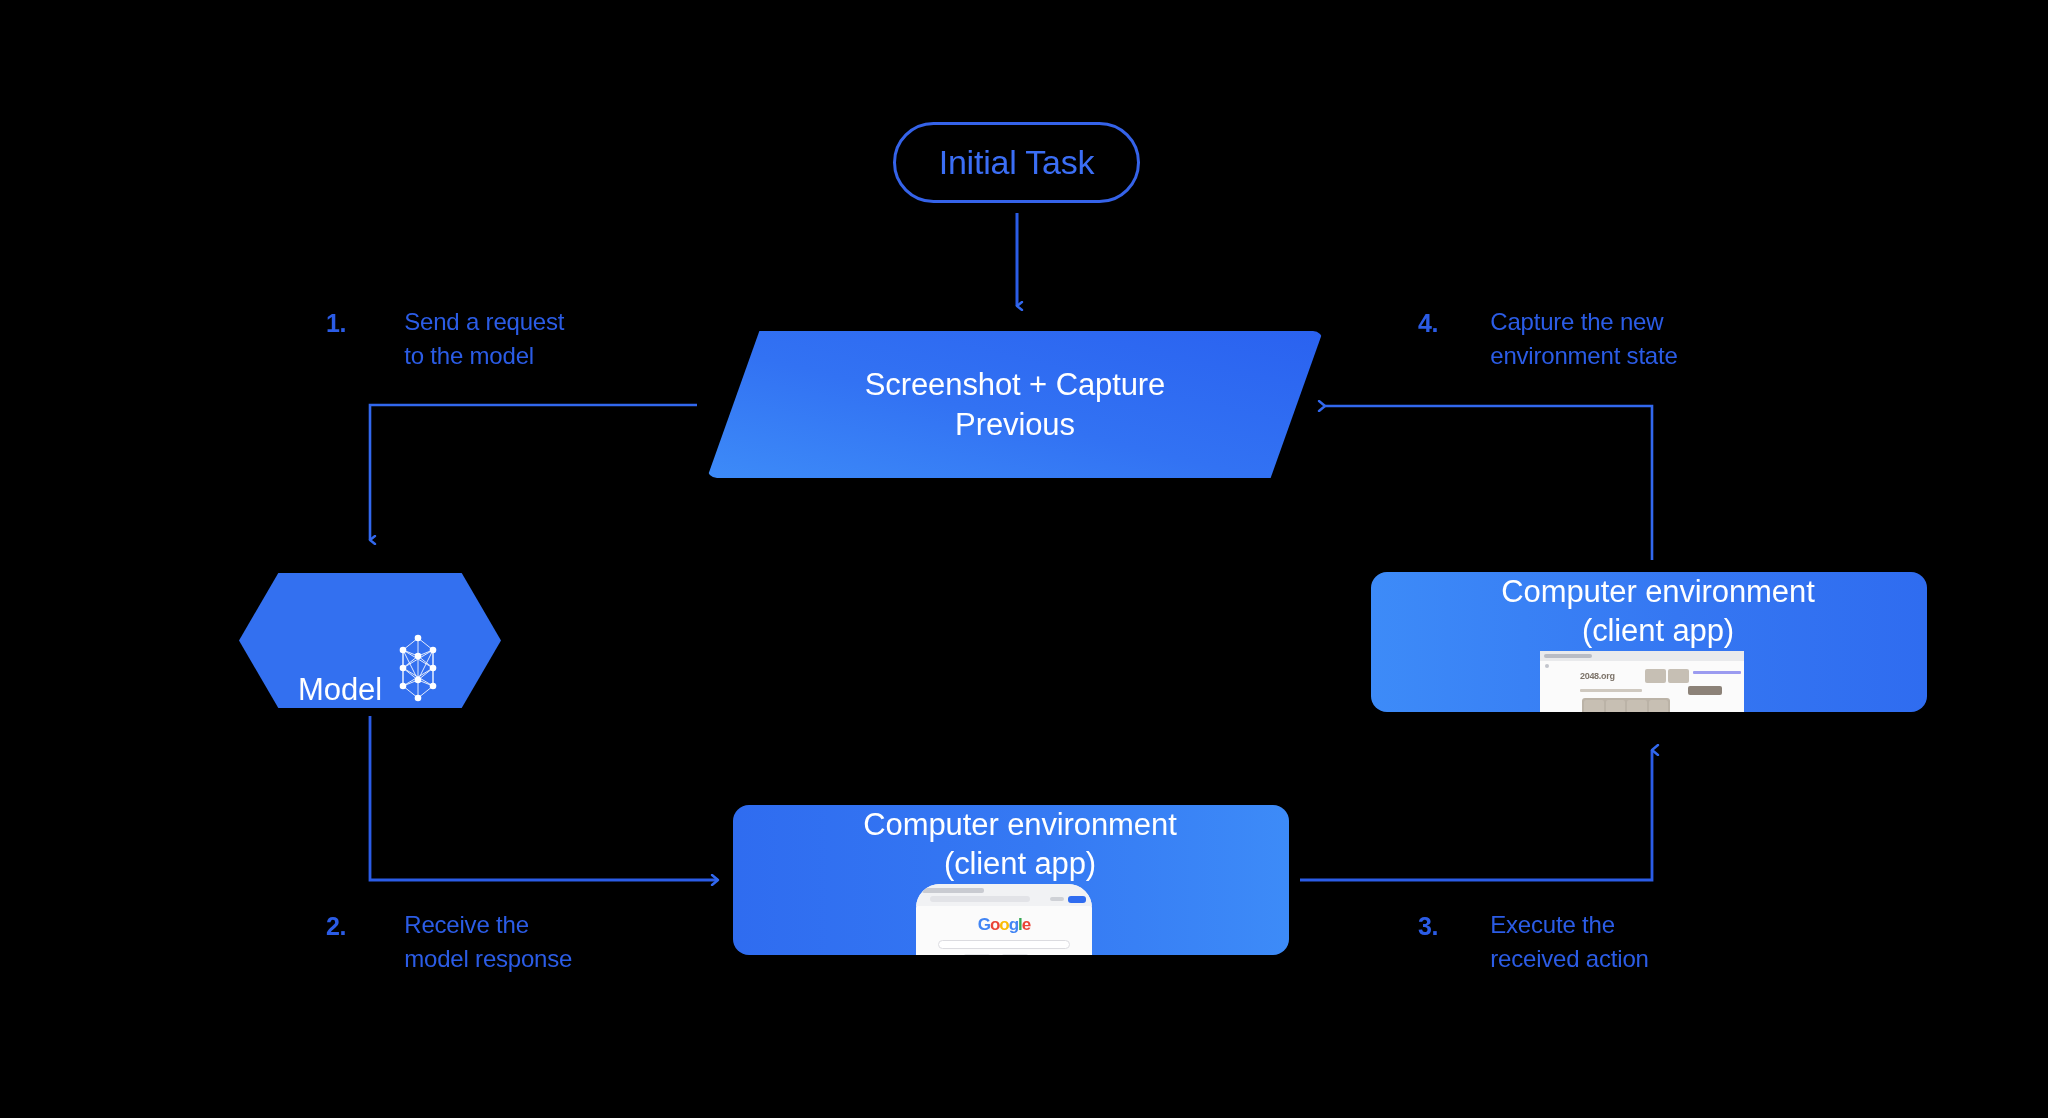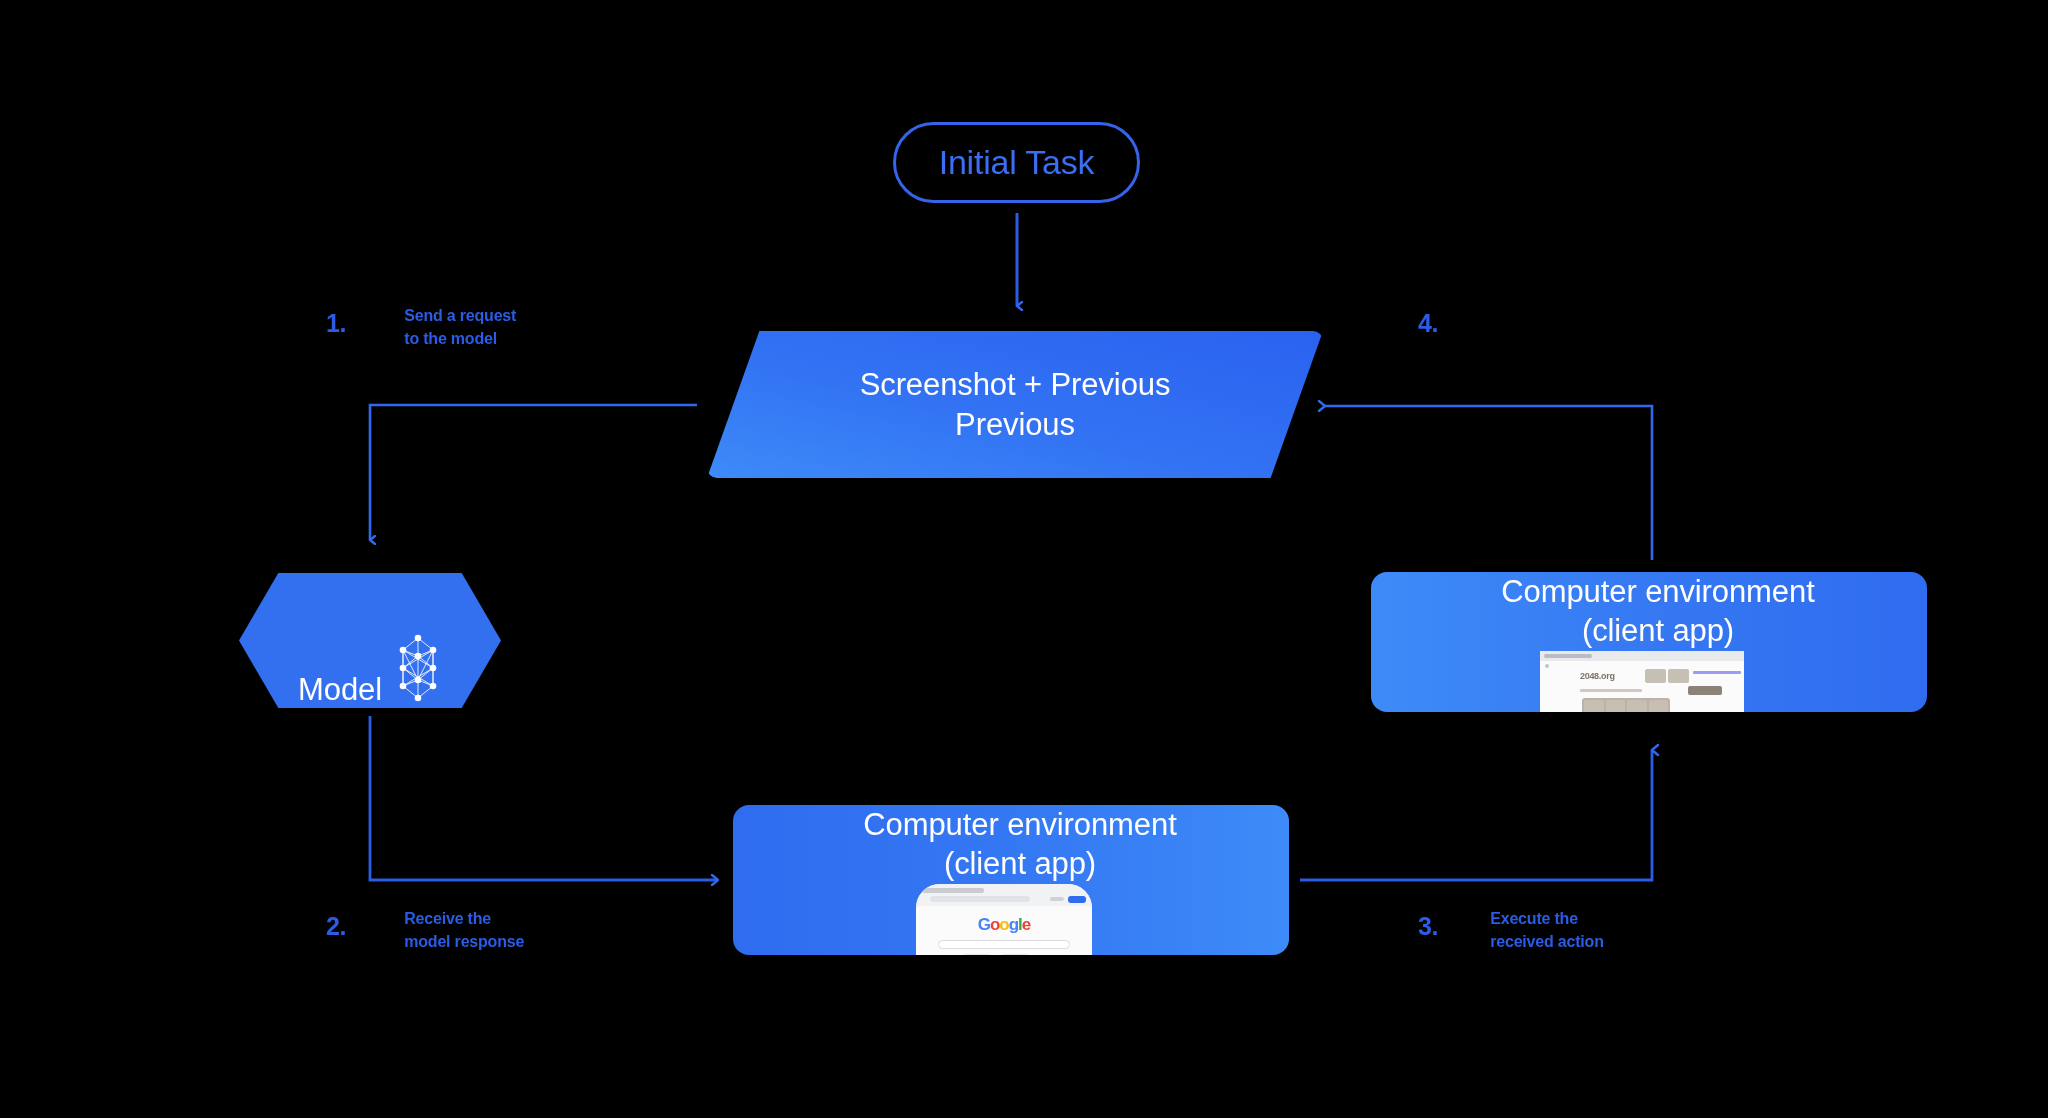--- a/index.html
+++ b/index.html
@@ -244,22 +244,22 @@
     color: #2b5ce6;
   }
   .step .num {
     font-size: 25px;
     font-weight: bold;
     letter-spacing: -0.3px;
     margin-right: 8px;
     line-height: 1.5;
   }
   .step .text {
-    font-size: 16px;
-    font-weight: bold;
+    font-size: 24px;
+    font-weight: normal;
     line-height: 1.42;
     letter-spacing: -0.2px;
     white-space: pre-line;
   }
   #step-1 { left: 326px; top: 305px; }
   #step-1 .num { margin-right: 58px; }
   #step-4 { left: 1418px; top: 305px; }
   #step-4 .num { margin-right: 52px; }
   #step-2 { left: 326px; top: 908px; }
   #step-2 .num { margin-right: 58px; }
@@ -297,21 +297,21 @@
 
     <path d="M1652,560 L1652,406 L1325,406" fill="none" stroke="#3268ee" stroke-width="2.6" marker-end="url(#ah-left)"></path>
   </svg>
 
   <div id="initial-task">
     <span class="label">Initial Task</span>
   </div>
 
   <div id="screenshot-context">
     <div class="label">
-      <div>Screenshot + Previous</div>
+      <div>Screenshot + Capture</div>
       <div>Previous</div>
     </div>
   </div>
 
   <div id="model-node">
     <span class="label">Model</span>
     <span class="nn-icon">
       <svg width="48" height="72" viewBox="0 0 48 72">
         <g stroke="#ffffff" stroke-width="0.9" fill="none" opacity="0.95">
 
@@ -429,20 +429,22 @@
   </div>
 
   <div class="step" id="step-1">
     <span class="num">1.</span>
     <span class="text">Send a request
 to the model</span>
   </div>
 
   <div class="step" id="step-4">
     <span class="num">4.</span>
+    <span class="text">Capture the new
+environment state</span>
   </div>
 
   <div class="step" id="step-2">
     <span class="num">2.</span>
     <span class="text">Receive the
 model response</span>
   </div>
 
   <div class="step" id="step-3">
     <span class="num">3.</span>

